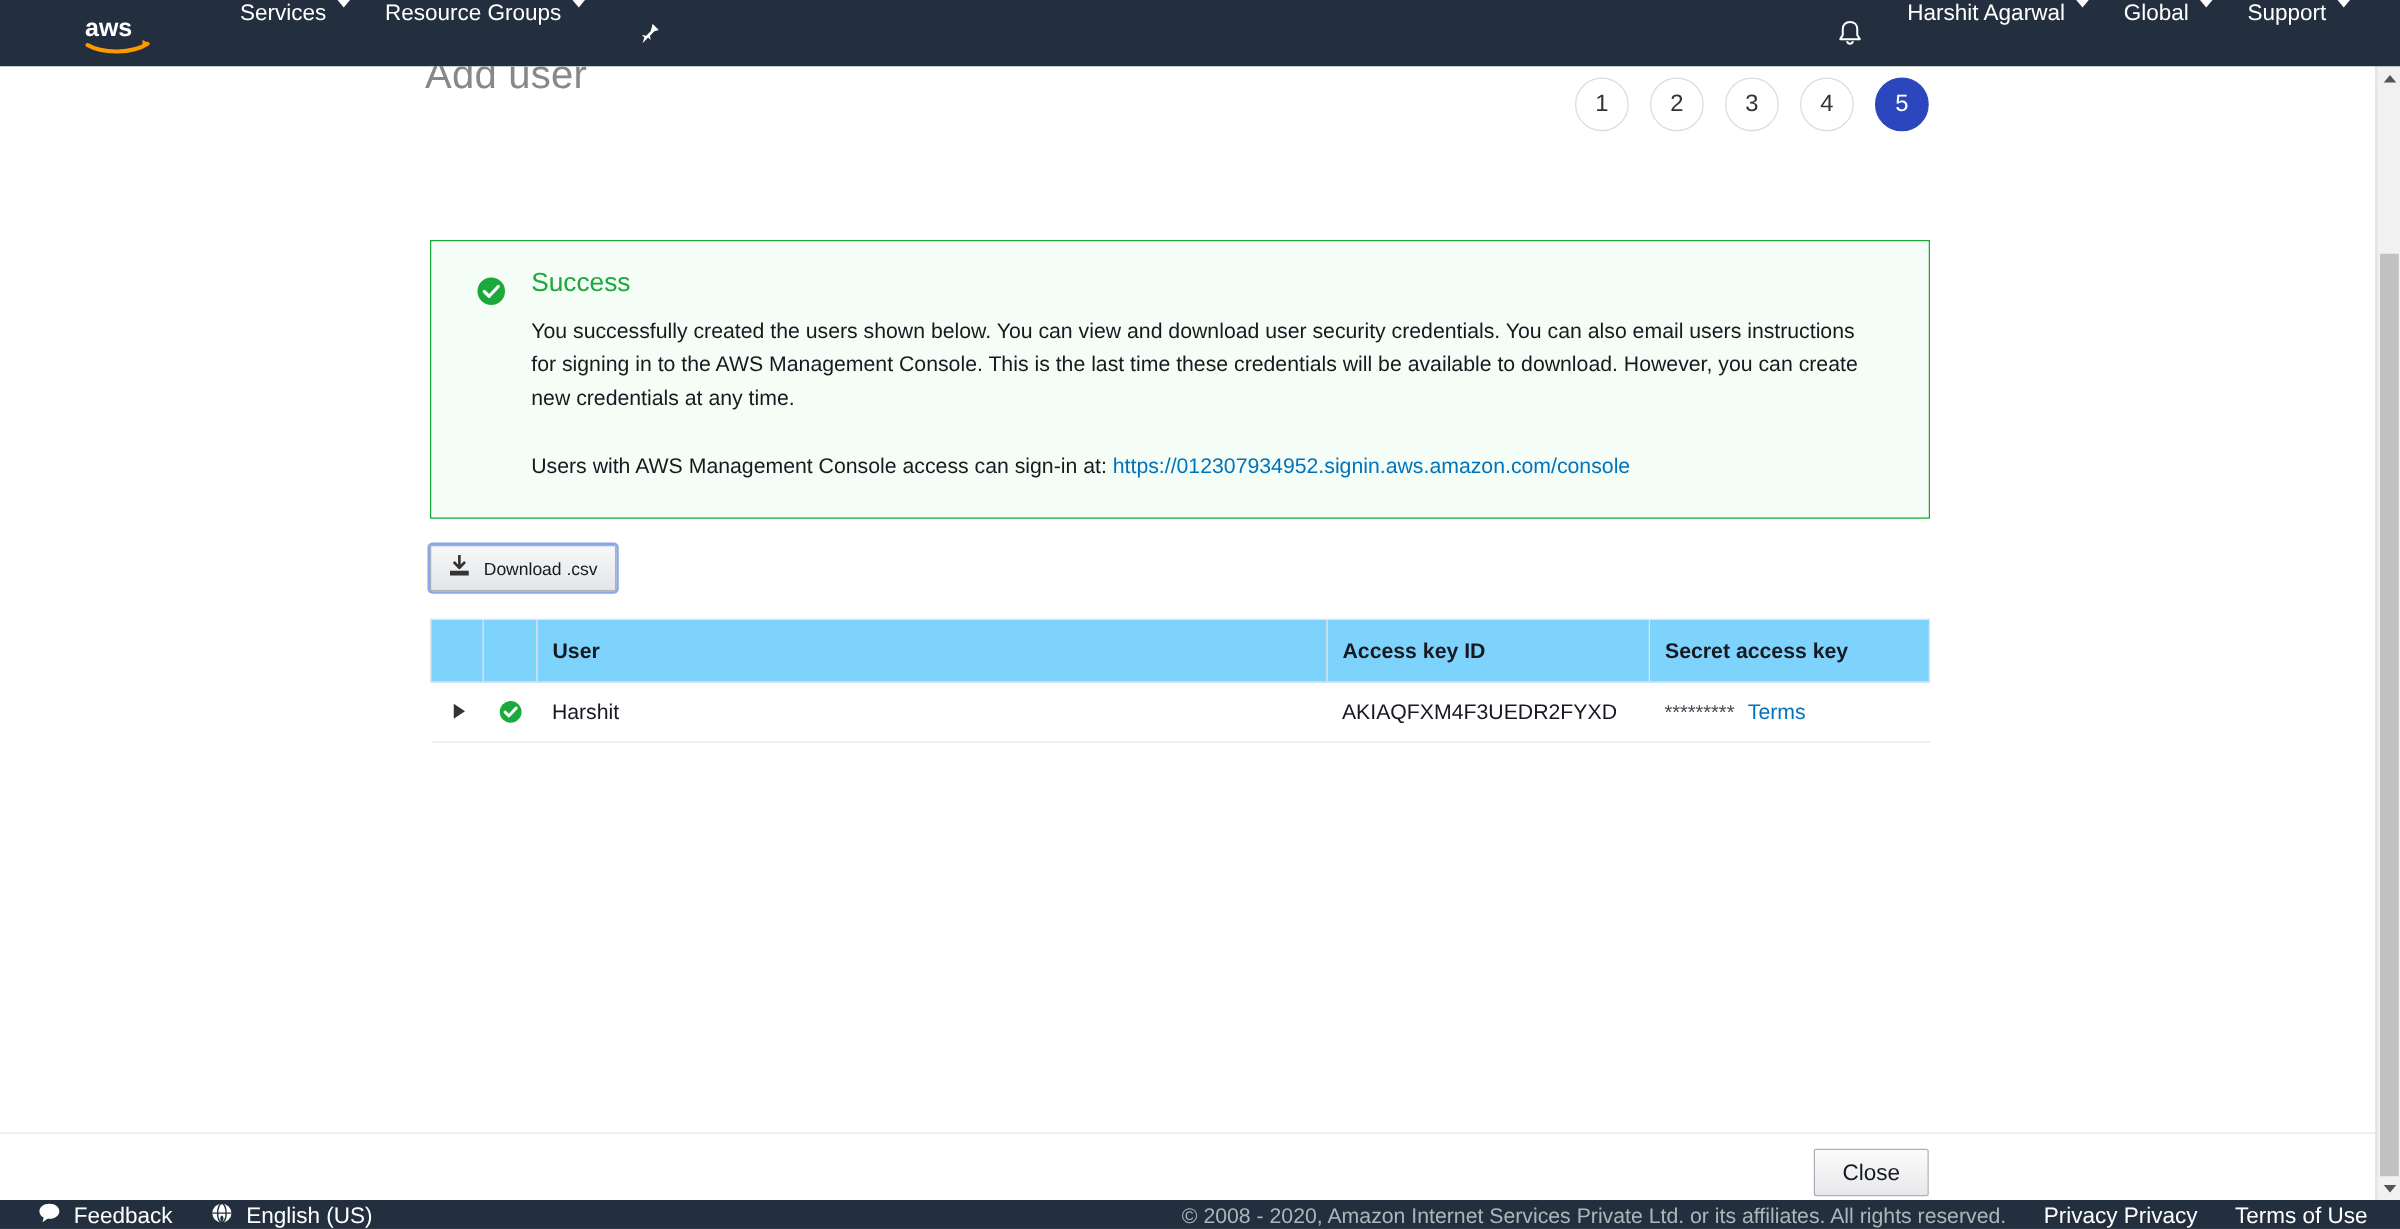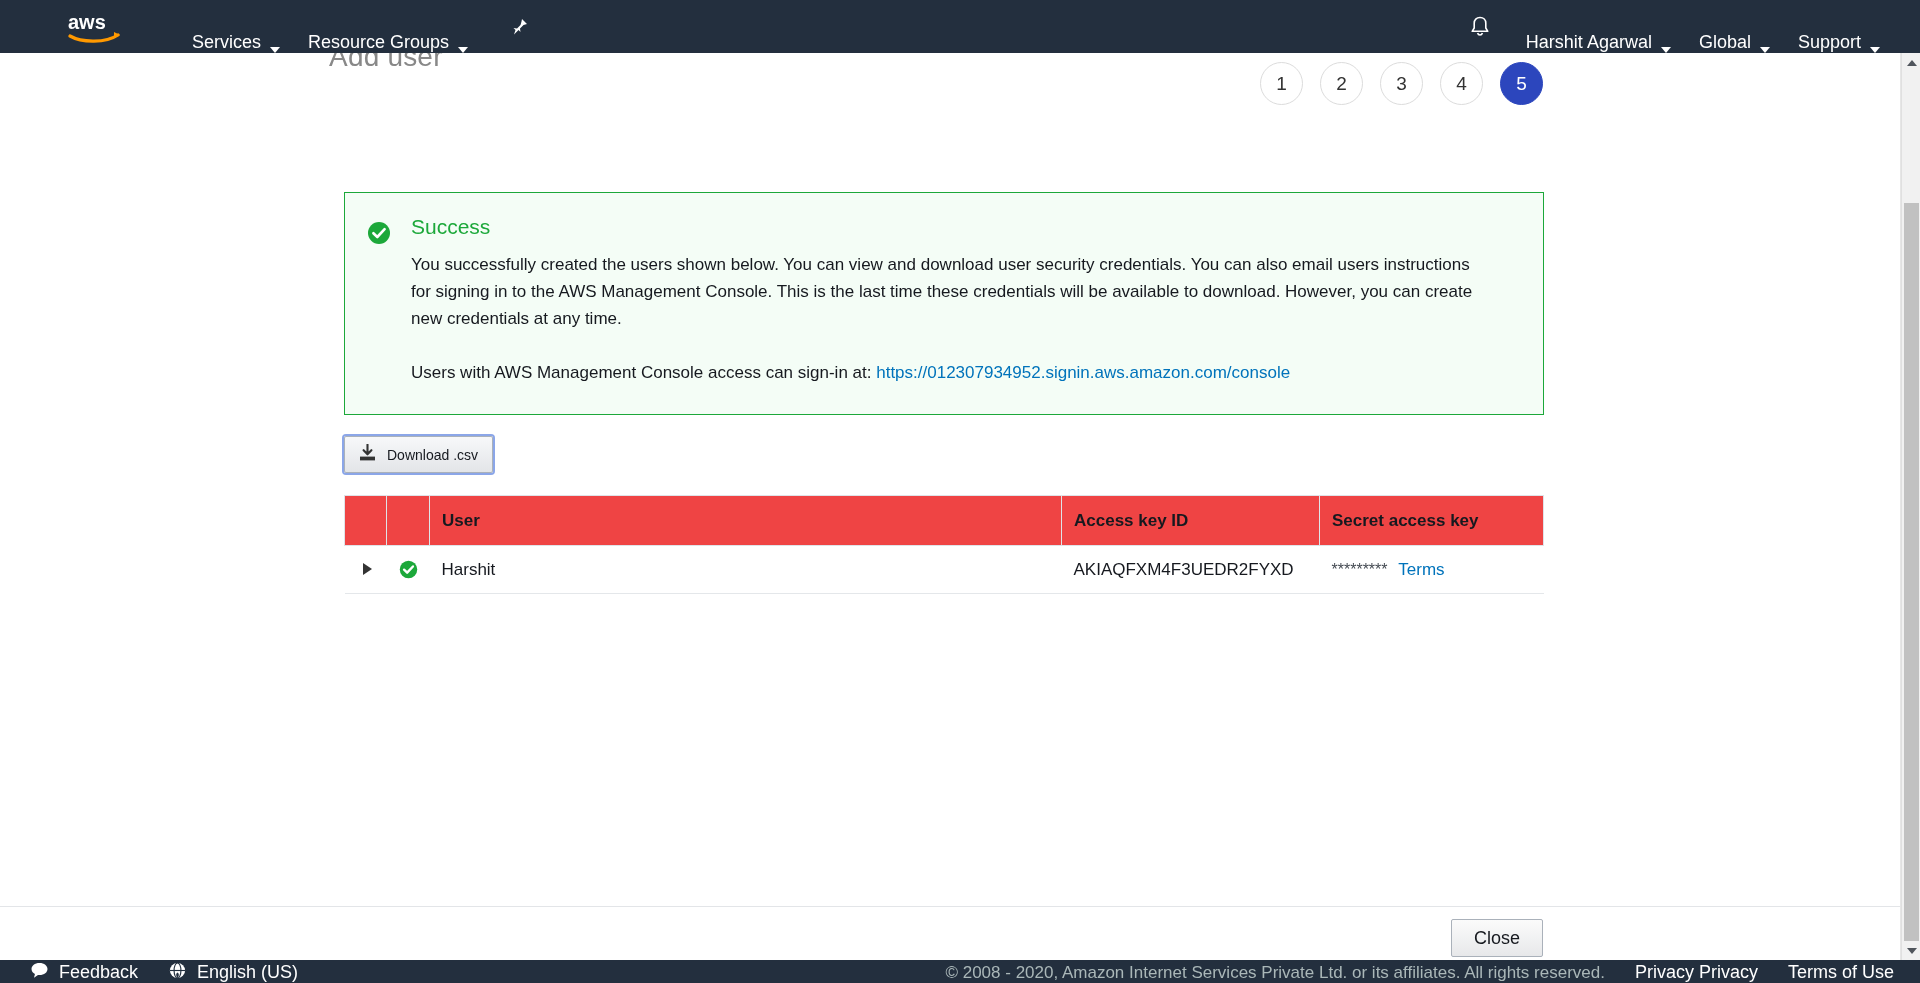--- a/index.html
+++ b/index.html
@@ -33,21 +33,21 @@
     display: block;
   }
   .nav-left {
     display: flex;
     align-items: center;
     margin-left: 56px;
     height: 100%;
   }
   .nav-item {
     display: flex;
-    align-items: flex-end;
+    align-items: flex-start;
     height: 100%;
     padding: 0 14px;
     font-size: 18px;
     color: #ffffff;
     cursor: pointer;
     white-space: nowrap;
   }
   .caret {
     display: inline-block;
     margin-left: 9px;
@@ -89,23 +89,23 @@
     overflow: hidden;
   }
   .content-wrap {
     position: relative;
     width: 1901px;
     height: 853px;
   }
 
   .page-title {
     position: absolute;
-    left: 329px;
+    left: 340px;
     top: -12px;
-    font-size: 28px;
+    font-size: 32px;
     color: #888888;
     letter-spacing: .2px;
   }
 
   
   .steps {
     position: absolute;
     right: 358px;
     top: 9px;
     display: flex;
@@ -131,21 +131,21 @@
 
   
   .alert {
     position: absolute;
     left: 344px;
     top: 139px;
     width: 1200px;
     min-height: 223px;
     border: 1px solid #1ca83a;
     background: #f4fdf6;
-    padding: 22px 26px 22px 22px;
+    padding: 22px 26px 22px 36px;
     display: flex;
   }
   .alert-icon {
     width: 24px; height: 24px;
     flex: 0 0 24px;
     margin-top: 6px;
     margin-right: 20px;
   }
   .alert-body { flex: 1; }
   .alert-title {
@@ -191,21 +191,21 @@
   
   .tbl {
     position: absolute;
     left: 344px;
     top: 442px;
     width: 1200px;
     border-collapse: collapse;
     font-size: 17px;
   }
   .tbl thead th {
-    background: #ef4444;
+    background: #7dd3fc;
     border-top: 1px solid #dfe3e8;
     border-bottom: 1px solid #dfe3e8;
     border-left: 1px solid #dfe3e8;
     text-align: left;
     font-weight: bold;
     color: #16191f;
     padding: 14px 12px;
     height: 50px;
   }
   .tbl thead th:last-child { border-right: 1px solid #dfe3e8; }

